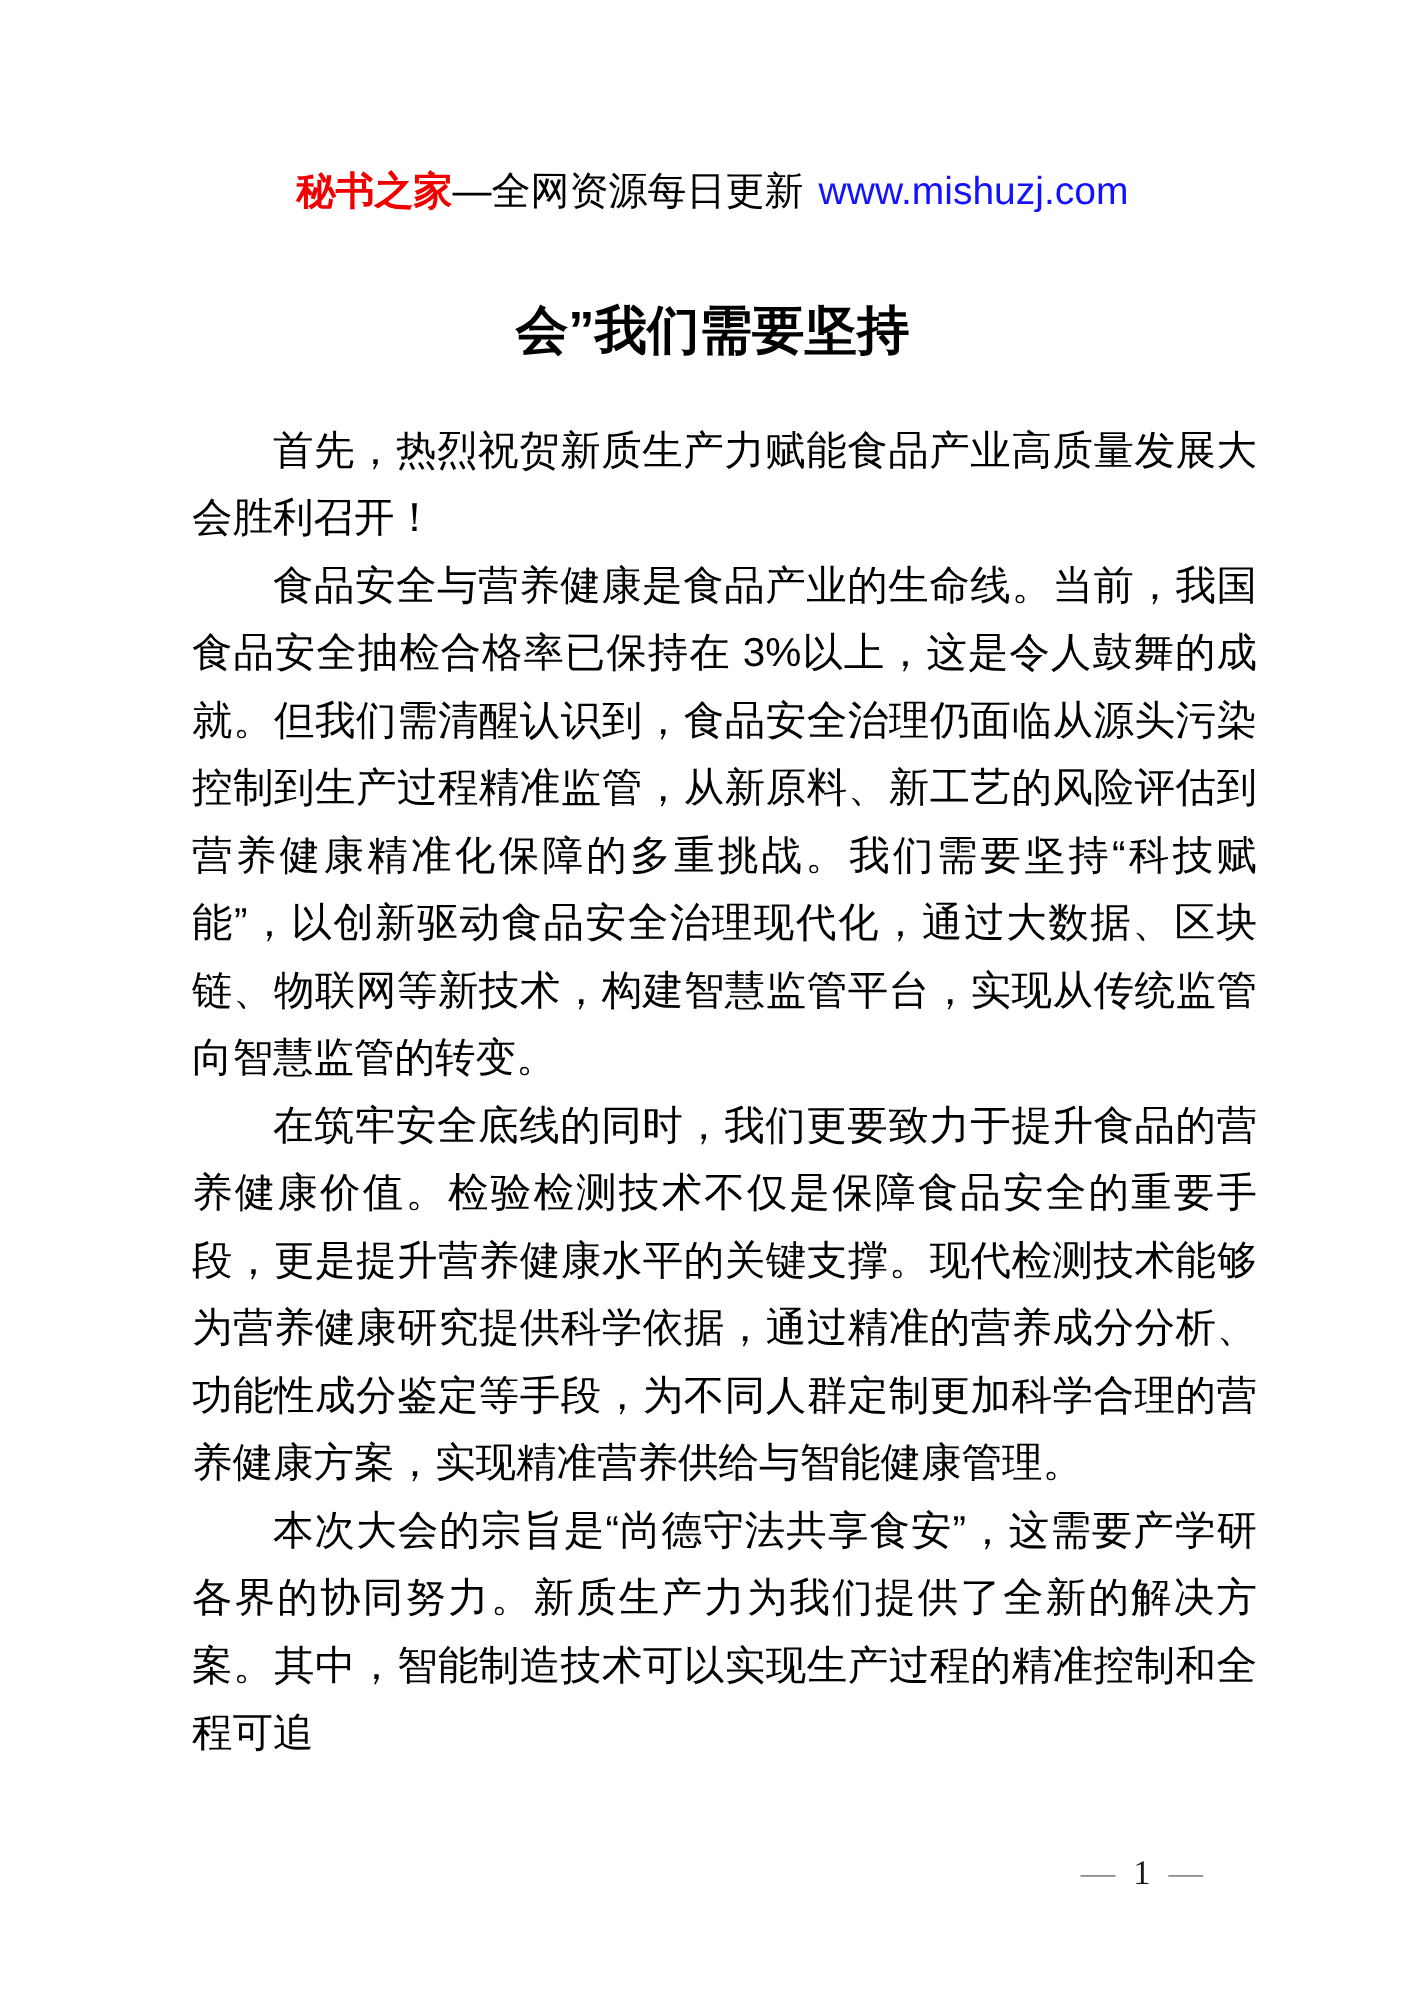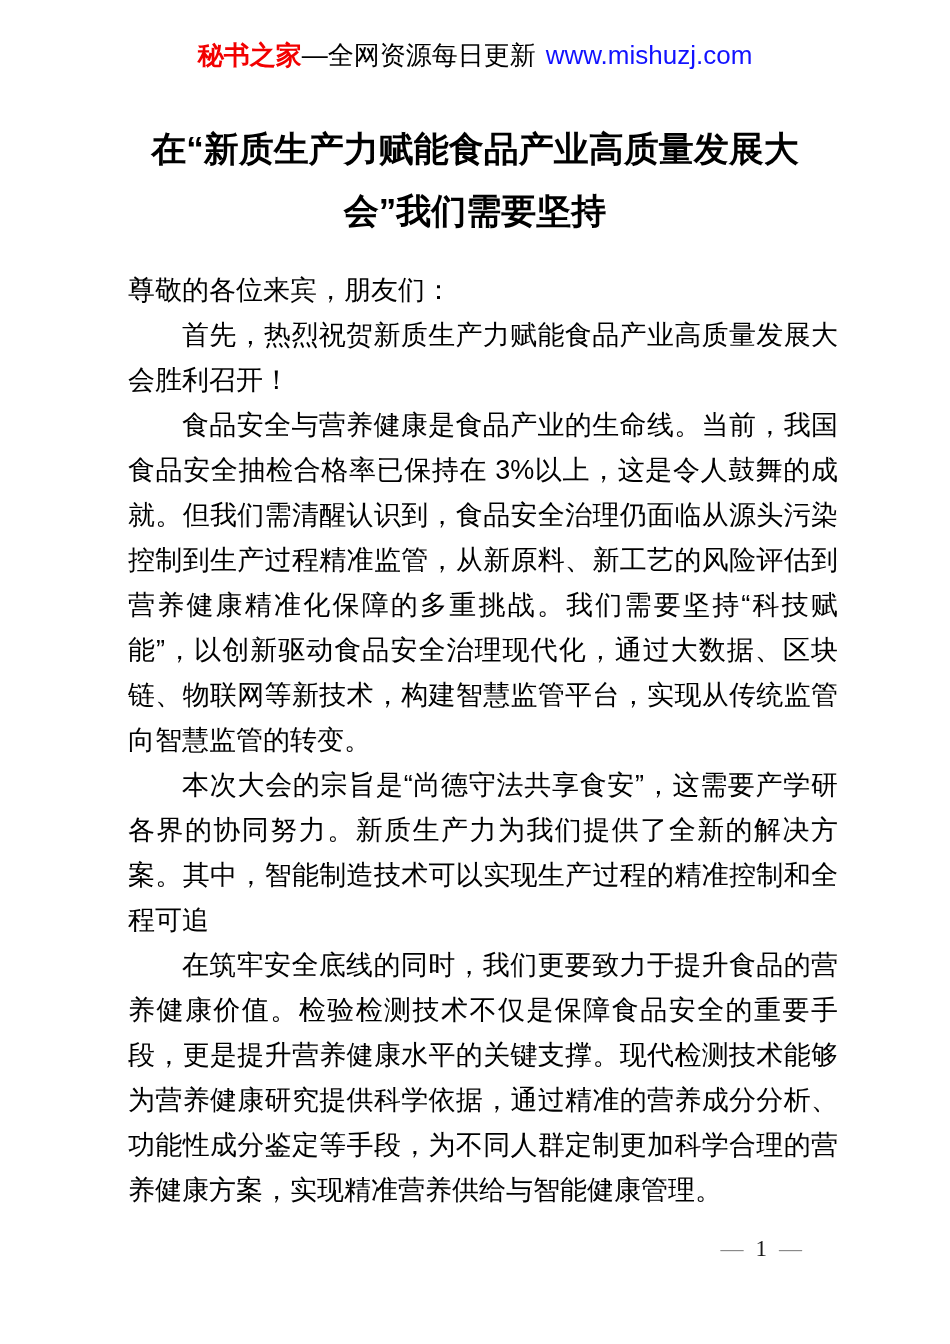--- a/index.html
+++ b/index.html
@@ -11,21 +11,21 @@
     position: relative;
     width: 950px;
     height: 1344px;
     background: #ffffff;
     overflow: hidden;
     font-family: "Liberation Sans", sans-serif;
     color: #000000;
   }
   
   .doc-header {
-    padding-top: 36px;
+    padding-top: 108px;
     text-align: center;
     font-size: 26px;
     line-height: 38px;
     white-space: nowrap;
   }
   .doc-header .site-name {
     color: #f20000;
     font-weight: bold;
   }
   .doc-header .tagline {
@@ -82,30 +82,28 @@
 </head>
 <body>
 
 <div class="page">
 
   <div class="doc-header">
     <span class="site-name">秘书之家</span><span class="tagline">—全网资源每日更新</span><span class="site-url">www.mishuzj.com</span>
   </div>
 
   <div class="doc-title">
-    <div>在“新质生产力赋能食品产业高质量发展大</div>
     <div>会”我们需要坚持</div>
   </div>
 
   <div class="doc-body" id="doc-body">
 
-  <p>尊敬的各位来宾，朋友们：</p>
       <p class="indent">首先，热烈祝贺新质生产力赋能食品产业高质量发展大会胜利召开！</p>
       <p class="indent">食品安全与营养健康是食品产业的生命线。当前，我国食品安全抽检合格率已保持在 3%以上，这是令人鼓舞的成就。但我们需清醒认识到，食品安全治理仍面临从源头污染控制到生产过程精准监管，从新原料、新工艺的风险评估到营养健康精准化保障的多重挑战。我们需要坚持“科技赋能”，以创新驱动食品安全治理现代化，通过大数据、区块链、物联网等新技术，构建智慧监管平台，实现从传统监管向智慧监管的转变。</p>
+      <p class="indent">在筑牢安全底线的同时，我们更要致力于提升食品的营养健康价值。检验检测技术不仅是保障食品安全的重要手段，更是提升营养健康水平的关键支撑。现代检测技术能够为营养健康研究提供科学依据，通过精准的营养成分分析、功能性成分鉴定等手段，为不同人群定制更加科学合理的营养健康方案，实现精准营养供给与智能健康管理。</p>
       <p class="indent">本次大会的宗旨是“尚德守法共享食安”，这需要产学研各界的协同努力。新质生产力为我们提供了全新的解决方案。其中，智能制造技术可以实现生产过程的精准控制和全程可追</p>
-      <p class="indent">在筑牢安全底线的同时，我们更要致力于提升食品的营养健康价值。检验检测技术不仅是保障食品安全的重要手段，更是提升营养健康水平的关键支撑。现代检测技术能够为营养健康研究提供科学依据，通过精准的营养成分分析、功能性成分鉴定等手段，为不同人群定制更加科学合理的营养健康方案，实现精准营养供给与智能健康管理。</p>
     </div>
 
   <div class="doc-footer">
     <span class="dash">—</span><span class="num">1</span><span class="dash">—</span>
   </div>
 
 </div>
 
 </body></html>

